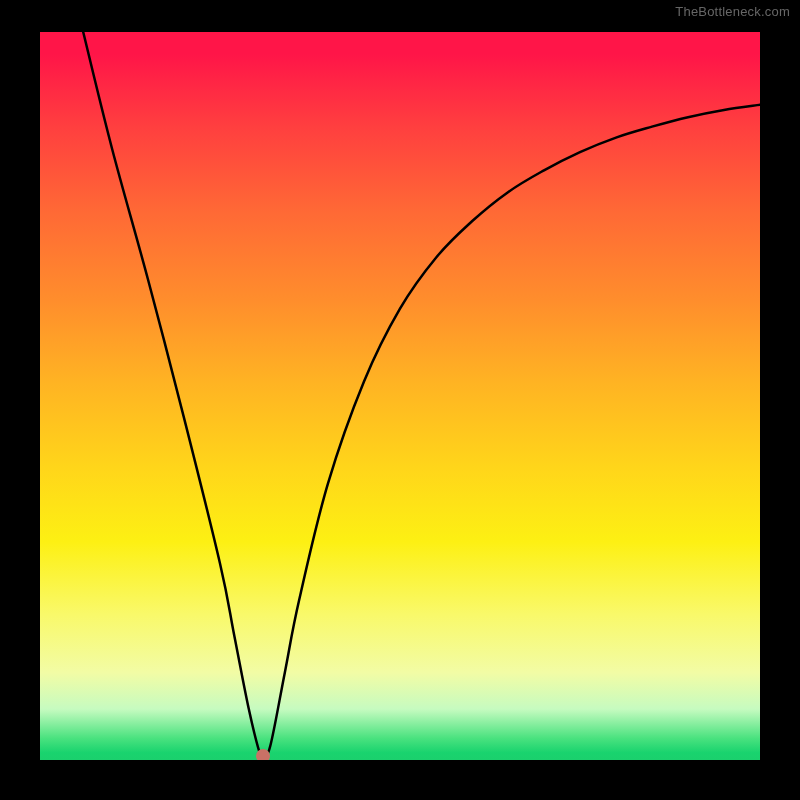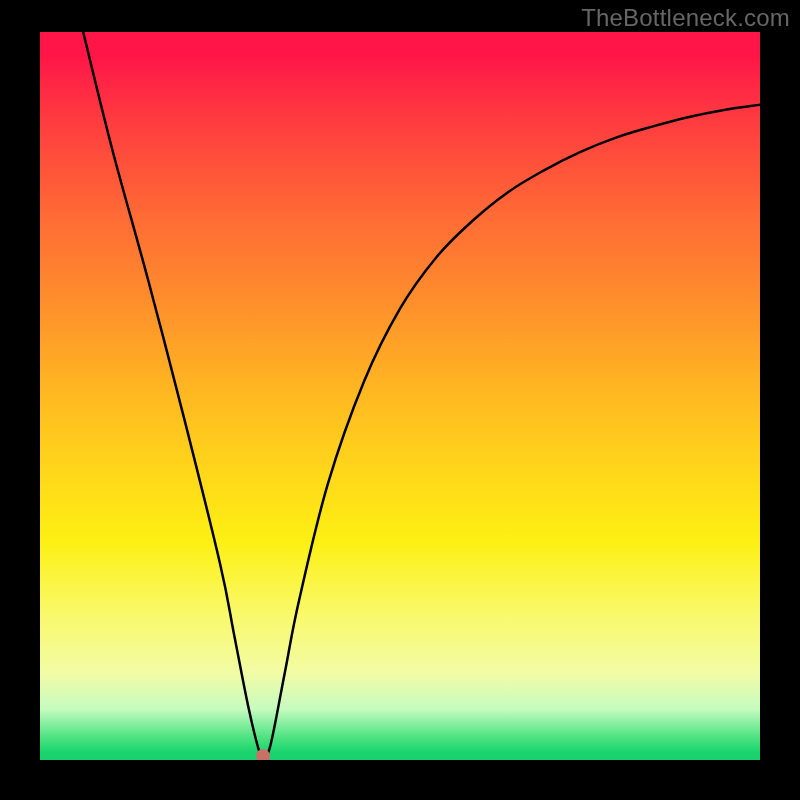--- a/index.html
+++ b/index.html
@@ -12,21 +12,21 @@
     height: 800px;
     background: #000;
     position: relative;
     font-family: Arial, Helvetica, sans-serif;
   }
   .watermark {
     position: absolute;
     top: 4px;
     right: 10px;
     color: #666;
-    font-size: 24px;
+    font-size: 13px;
     font-weight: 500;
     z-index: 10;
     letter-spacing: 0.2px;
     margin-left: 36px;
   }
   .plot-area {
     position: absolute;
     left: 40px;
     top: 32px;
     width: 720px;

